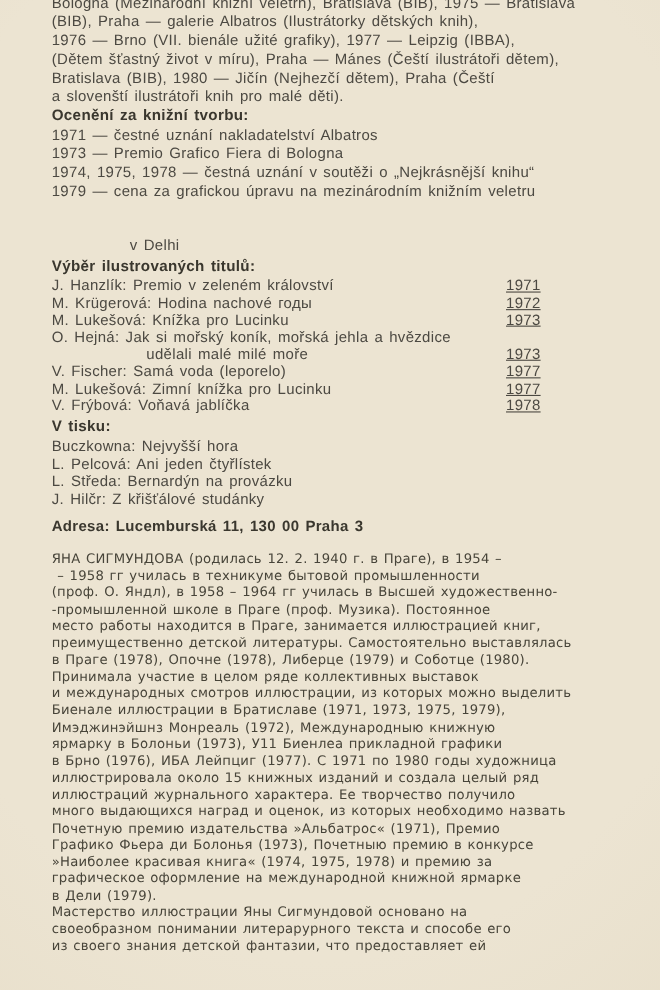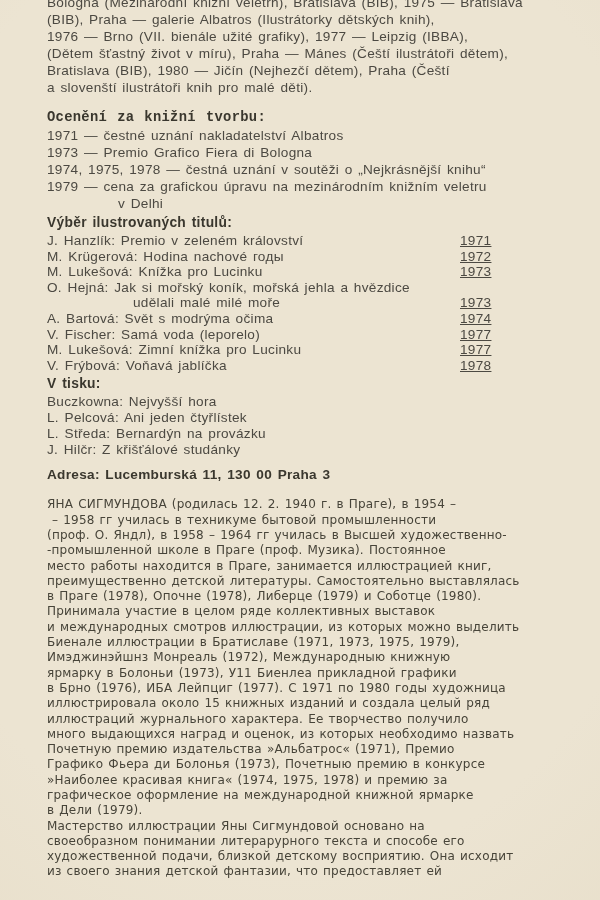--- a/index.html
+++ b/index.html
@@ -31,23 +31,23 @@
   .top-block { margin-top: -6px; }
   .heading {
     font-family: "Liberation Sans", sans-serif;
     font-size: 13.8px;
     line-height: 17px;
     letter-spacing: 0.3px;
     word-spacing: 1.5px;
     font-weight: bold;
     color: #3a372e;
   }
-  .heading.h-awards { margin-top: 13px; font-family: Liberation Mono, monospace; }
+  .heading.h-awards { margin-top: 0; }
   .list-awards { margin-top: 1px; }
-  .list-awards .indent { padding-left: 71px; }
+  .list-awards .indent { padding-left: 71px; margin-top: 32px; }
   .heading.h-titles { margin-top: 2px; }
   .list-titles { margin-top: 2px; }
   .list-titles .trow {
     position: relative;
     line-height: 15.6px;
   }
   .list-titles .trow.indent .ttitle { padding-left: 86px; }
   .ttitle { white-space: pre; }
   .tyear {
     position: absolute;
@@ -116,24 +116,20 @@
       </div>
       <div class="trow">
         <span class="ttitle">O. Hejná: Jak si mořský koník, mořská jehla a hvězdice</span>
         <span class="tyear"></span>
       </div>
       <div class="trow indent">
         <span class="ttitle">udělali malé milé moře</span>
         <span class="tyear">1973</span>
       </div>
       <div class="trow">
-        <span class="ttitle">A. Bartová: Svět s modrýma očima</span>
-        <span class="tyear">1974</span>
-      </div>
-      <div class="trow">
         <span class="ttitle">V. Fischer: Samá voda (leporelo)</span>
         <span class="tyear">1977</span>
       </div>
       <div class="trow">
         <span class="ttitle">M. Lukešová: Zimní knížka pro Lucinku</span>
         <span class="tyear">1977</span>
       </div>
       <div class="trow">
         <span class="ttitle">V. Frýbová: Voňavá jablíčka</span>
         <span class="tyear">1978</span>
@@ -169,17 +165,16 @@
       <div class="line">иллюстрировала около 15 книжных изданий и создала целый ряд</div>
       <div class="line">иллюстраций журнального характера. Ее творчество получило</div>
       <div class="line">много выдающихся наград и оценок, из которых необходимо назвать</div>
       <div class="line">Почетную премию издательства »Альбатрос« (1971), Премио</div>
       <div class="line">Графико Фьера ди Болонья (1973), Почетныю премию в конкурсе</div>
       <div class="line">»Наиболее красивая книга« (1974, 1975, 1978) и премию за</div>
       <div class="line">графическое оформление на международной книжной ярмарке</div>
       <div class="line">в Дели (1979).</div>
       <div class="line">Мастерство иллюстрации Яны Сигмундовой основано на</div>
       <div class="line">своеобразном понимании литерарурного текста и способе его</div>
-      <div class="line">художественной подачи, близкой детскому восприятию. Она исходит</div>
       <div class="line">из своего знания детской фантазии, что предоставляет ей</div>
     </div>
 
 </div>
 
 </body></html>

